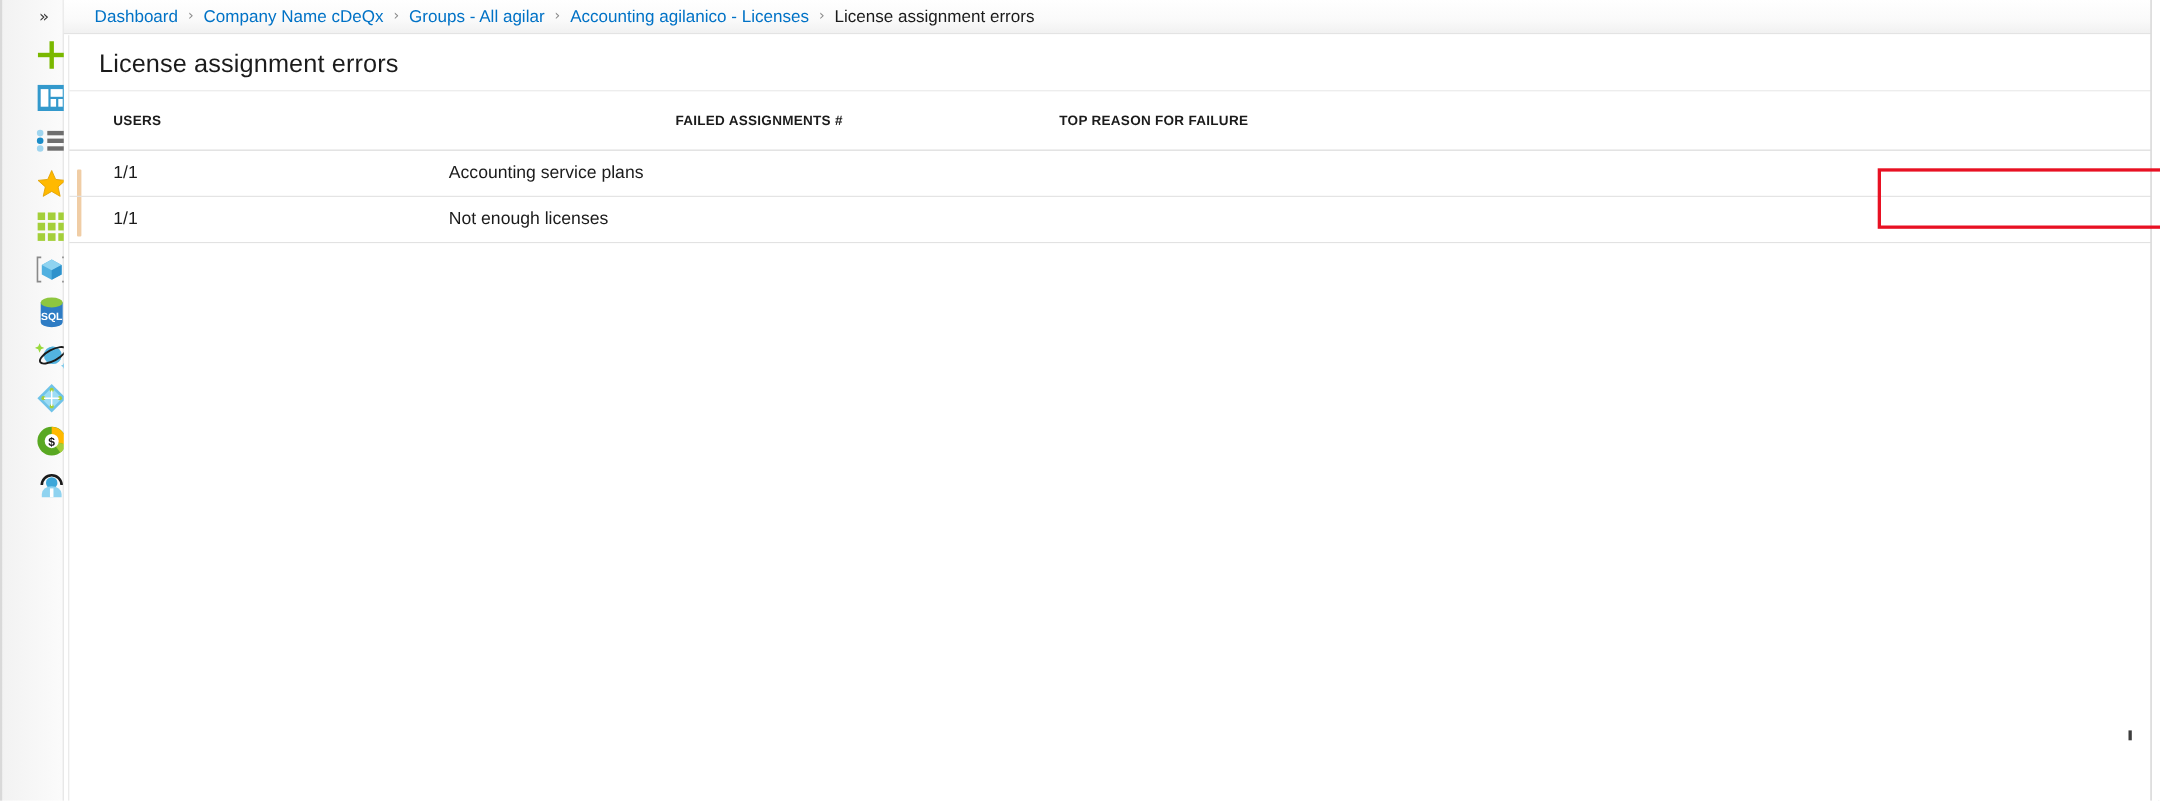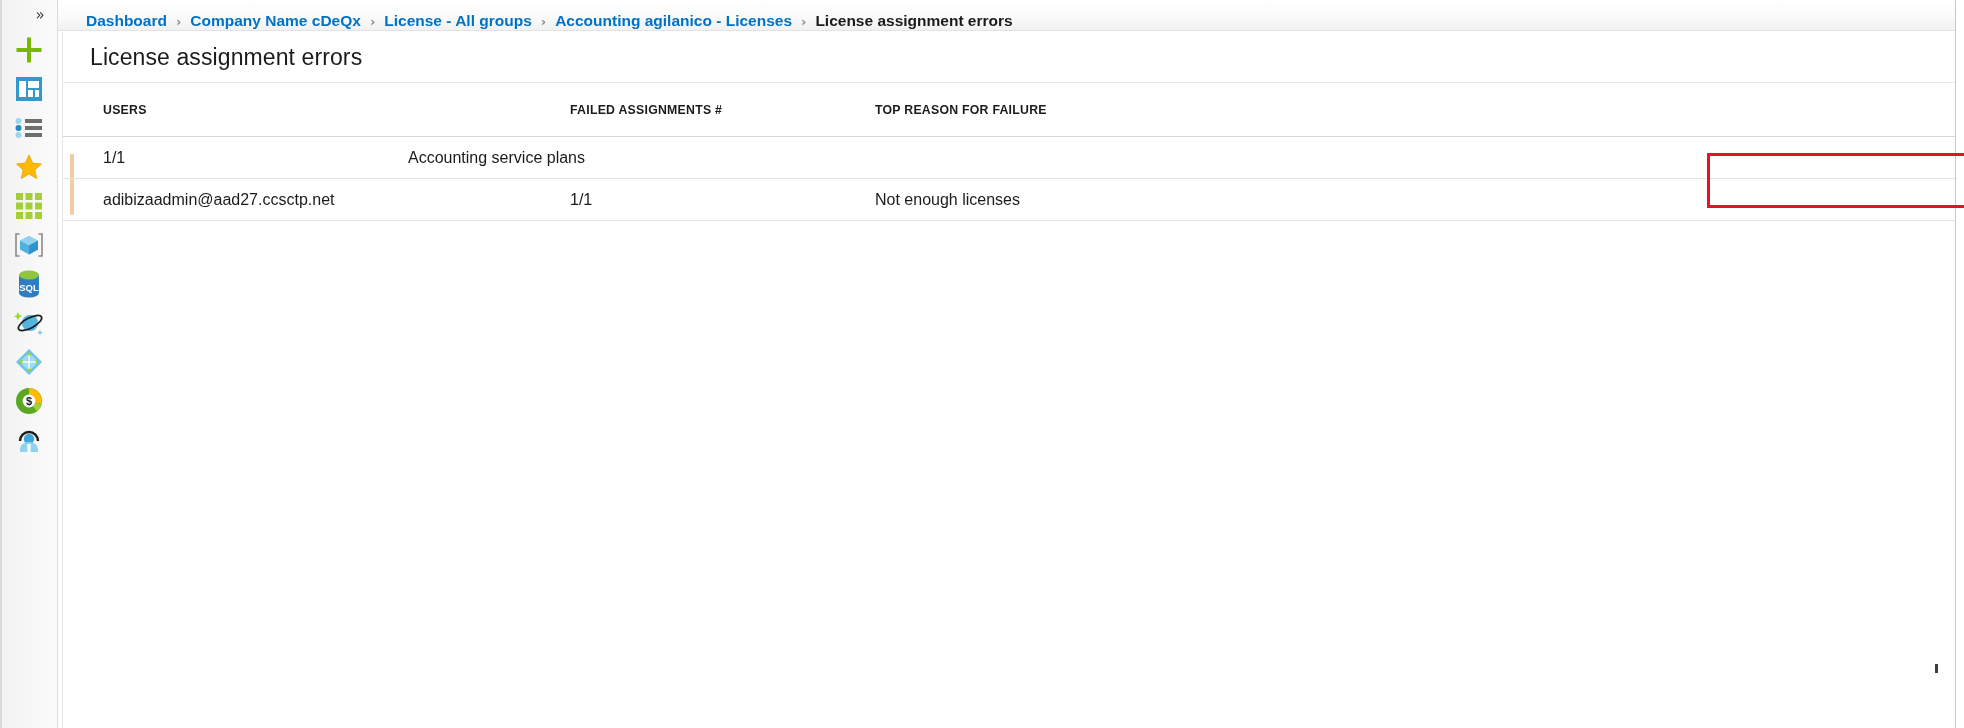--- a/index.html
+++ b/index.html
@@ -51,20 +51,21 @@
     line-height: 1;
     cursor: pointer;
     font-family: "DejaVu Sans", sans-serif;
   }
 
   .rail-items {
     position: absolute;
     top: 30px;
     left: 0;
     width: 74px;
+    padding-left: 18px;
   }
 
   .rail-item {
     width: 58px;
     height: 39px;
     display: flex;
     align-items: center;
     justify-content: center;
     cursor: pointer;
   }
@@ -78,24 +79,23 @@
     background: #ffffff;
   }
 
   
   .breadcrumb-bar {
     position: relative;
     height: 31px;
     background: linear-gradient(to bottom, #ffffff 0%, #fafafa 60%, #f1f1f1 100%);
     border-bottom: 1px solid #e3e3e3;
     display: flex;
-    align-items: flex-end;
+    align-items: center;
     padding-left: 28px;
     white-space: nowrap;
-    font-weight: bold;
   }
   .bc-link {
     color: #0072c6;
     font-size: 15.5px;
     line-height: 19px;
     cursor: pointer;
     font-family: "Liberation Sans", sans-serif;
   }
   .bc-current {
     color: #1b1b1b;
@@ -163,20 +163,21 @@
   .grid-row {
     display: flex;
     align-items: center;
     padding-left: 40px;
     border-bottom: 1px solid #e2e2e2;
   }
 
   .grid-head {
     height: 53px;
     border-bottom: 1px solid #d7d7d7;
+    gap: 44px;
   }
   .grid-head .cell {
     font-size: 12.3px;
     font-weight: bold;
     color: #1b1b1b;
     letter-spacing: 0.25px;
     text-transform: uppercase;
     font-family: "Liberation Sans", sans-serif;
   }
 
@@ -373,21 +374,21 @@
     </div>
   </div>
 
   <div class="main">
 
     <div class="breadcrumb-bar">
       <span class="bc-link">Dashboard</span>
       <span class="bc-sep">›</span>
       <span class="bc-link">Company Name cDeQx</span>
       <span class="bc-sep">›</span>
-      <span class="bc-link">License - All groups</span>
+      <span class="bc-link">Groups - All agilar</span>
       <span class="bc-sep">›</span>
       <span class="bc-link">Accounting agilanico - Licenses</span>
       <span class="bc-sep">›</span>
       <span class="bc-current">License assignment errors</span>
     </div>
 
     <div class="blade">
 
       <div class="blade-header">
         <span class="blade-title">License assignment errors</span>
@@ -402,21 +403,20 @@
           <div class="cell c-failed">FAILED ASSIGNMENTS #</div>
           <div class="cell c-reason">TOP REASON FOR FAILURE</div>
         </div>
 
         <div class="grid-row grid-body-row">
           <div class="cell c-failed">1/1</div>
           <div class="cell c-reason">Accounting service plans</div>
         </div>
 
         <div class="grid-row grid-body-row">
-          <div class="cell c-uname">adibizaadmin@aad27.ccsctp.net</div>
           <div class="cell c-failed">1/1</div>
           <div class="cell c-reason">Not enough licenses</div>
         </div>
 
       </div>
 
       <div class="artifact"></div>
     </div>
 
     <div class="anno-box"></div>

